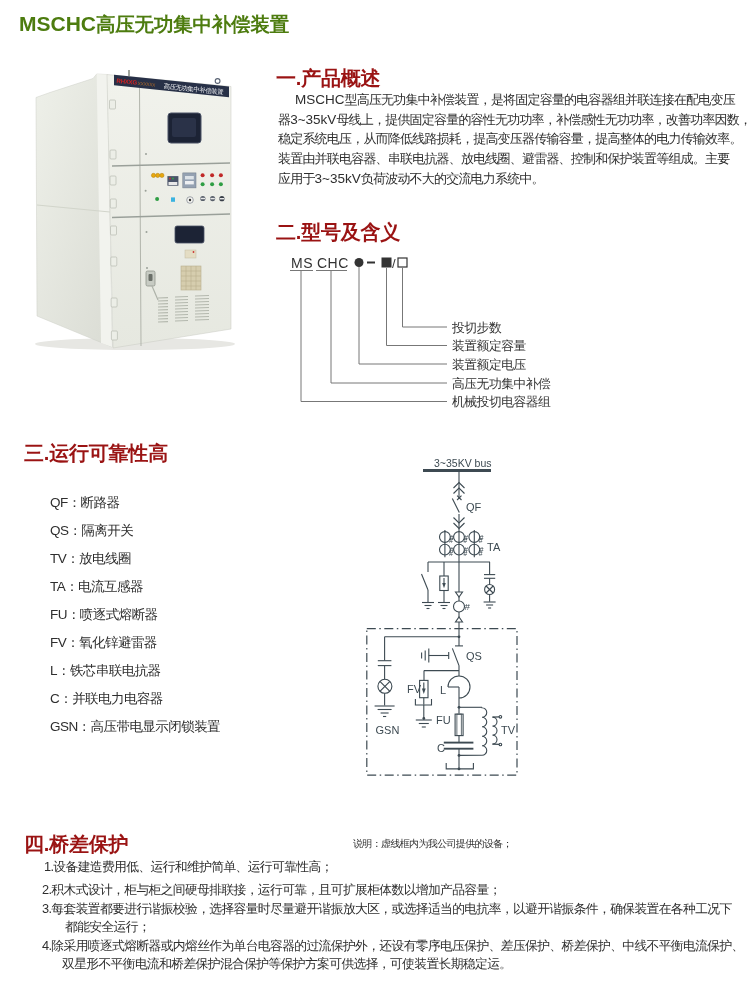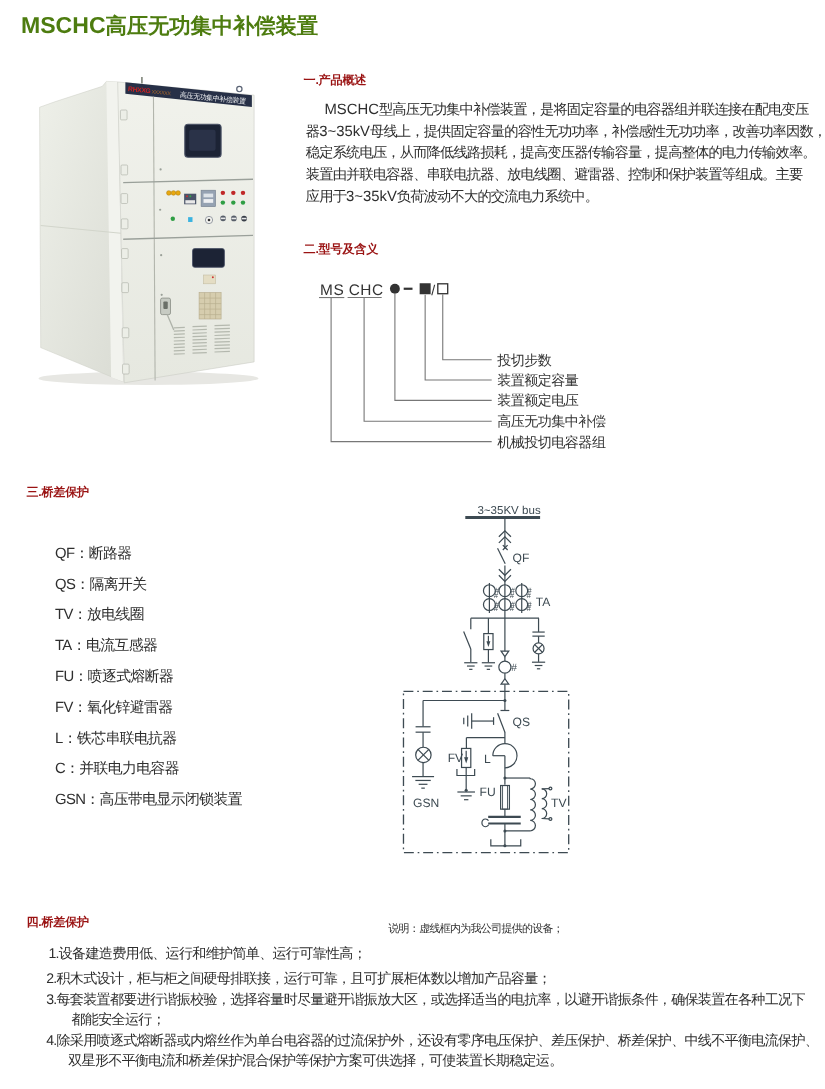--- a/index.html
+++ b/index.html
@@ -1,29 +1,29 @@
 <!DOCTYPE html>
 <html><head>
 <meta charset="utf-8">
 <style>
 html,body{margin:0;padding:0;}
 body{width:750px;height:990px;background:#ffffff;font-family:"Liberation Sans",sans-serif;position:relative;overflow:hidden;}
 .abs{position:absolute;}
-.hd{font-weight:bold;color:#9a1313;font-size:11px;letter-spacing:-0.2px;}
+.hd{font-weight:bold;color:#9a1313;font-size:20px;letter-spacing:-0.2px;}
 .txt{color:#2e2e2e;font-size:14px;}
 .lat{letter-spacing:0;font-size:13.5px;}
 </style>
 </head>
 <body>
 
 <div class="abs" style="left:19px;top:14px;font-size:19.5px;line-height:20px;font-weight:bold;color:#4d7c0f;letter-spacing:-0.2px;"><span style="font-size:21px;letter-spacing:0;">MSCHC</span>高压无功集中补偿装置</div>
 
 <div class="abs hd" style="left:276px;top:65px;">一.产品概述</div>
 <div class="abs hd" style="left:276px;top:219px;">二.型号及含义</div>
-<div class="abs hd" style="left:24px;top:440px;">三.桥差保护</div>
+<div class="abs hd" style="left:24px;top:440px;">三.运行可靠性高</div>
 <div class="abs hd" style="left:24px;top:830.5px;">四.桥差保护</div>
 
 <div class="abs txt" style="left:278px;top:89.9px;width:480px;line-height:19.65px;font-size:13px;letter-spacing:-0.8px;white-space:nowrap;"><span style="margin-left:17px;"></span><span class="lat">MSCHC</span>型高压无功集中补偿装置，是将固定容量的电容器组并联连接在配电变压<br>器<span class="lat">3~35kV</span>母线上，提供固定容量的容性无功功率，补偿感性无功功率，改善功率因数，<br>稳定系统电压，从而降低线路损耗，提高变压器传输容量，提高整体的电力传输效率。<br>装置由并联电容器、串联电抗器、放电线圈、避雷器、控制和保护装置等组成。主要<br>应用于<span class="lat">3~35kV</span>负荷波动不大的交流电力系统中。</div>
 
 <div class="abs txt" style="left:50px;top:488.5px;line-height:28px;font-size:13.5px;letter-spacing:-0.55px;">
 QF：断路器<br>
 QS：隔离开关<br>
 TV：放电线圈<br>
 TA：电流互感器<br>
 FU：喷逐式熔断器<br>

